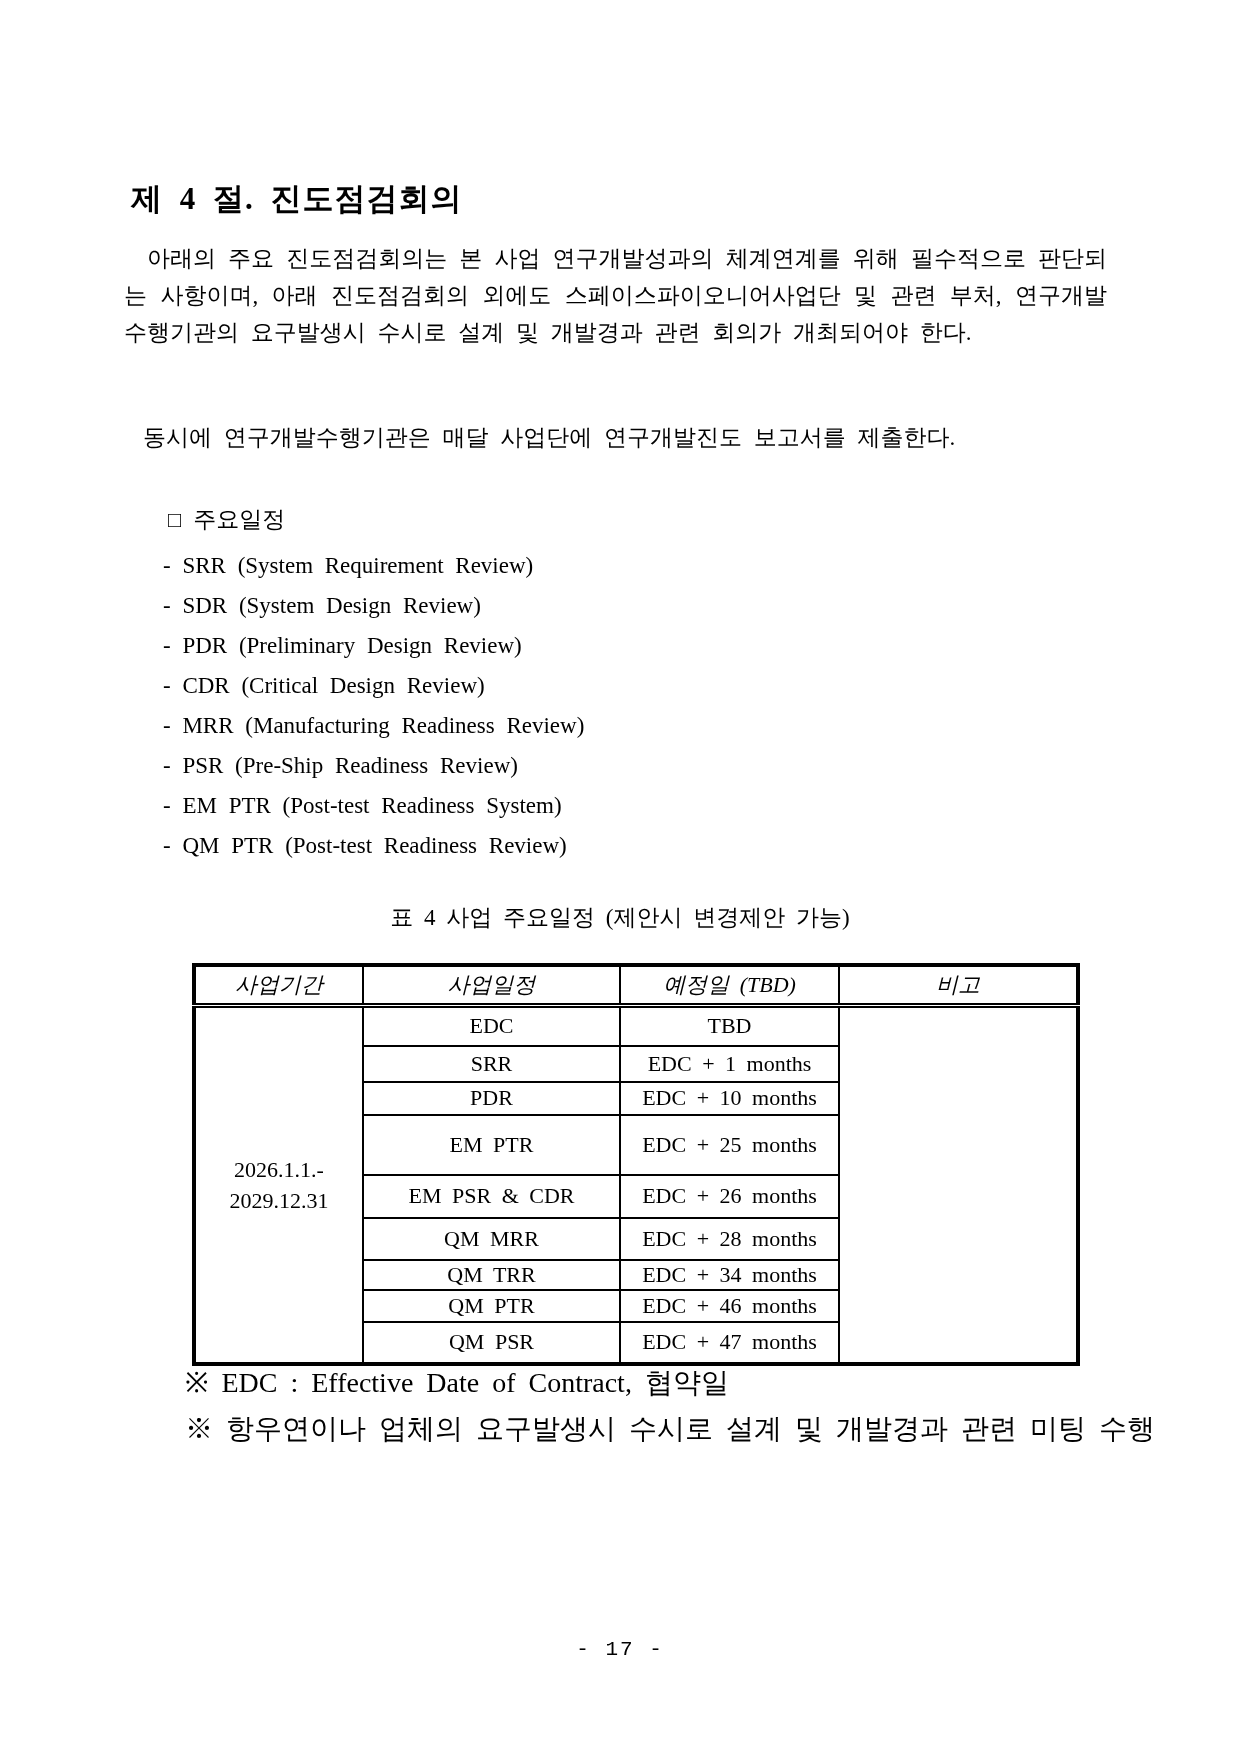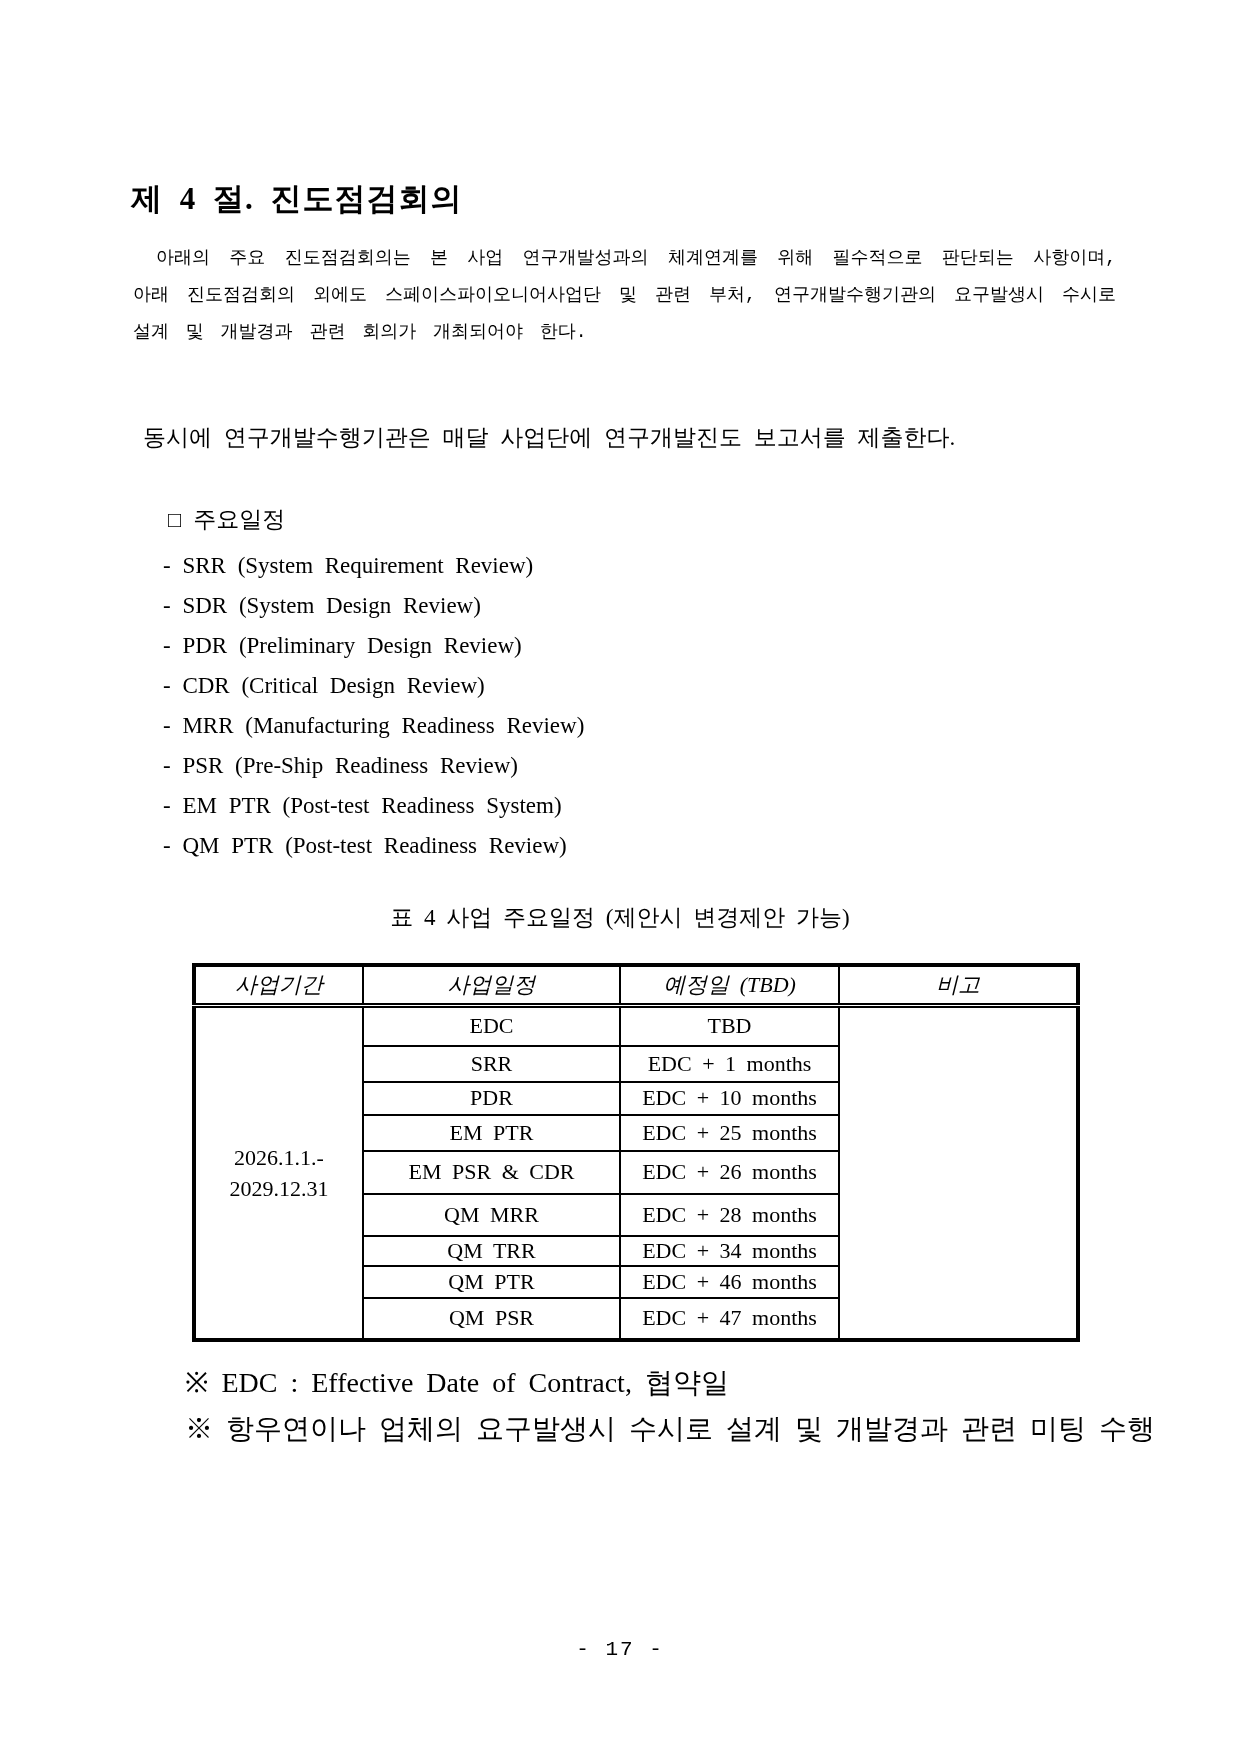--- a/index.html
+++ b/index.html
@@ -10,24 +10,24 @@
     position: relative; overflow: hidden;
   }
   .page { position: absolute; inset: 0; }
 
   .title {
     position: absolute; left: 131px; top: 178px;
     font-size: 31px; font-weight: bold; letter-spacing: 1px; word-spacing: 8px;
   }
 
   .para1 {
-    position: absolute; left: 133px; top: 240px; width: 983px;
-    font-size: 18px; line-height: 37px;
+    position: absolute; left: 124px; top: 240px; width: 983px;
+    font-size: 23px; line-height: 37px;
     text-align: justify; text-align-last: left;
-    text-indent: 23px; word-spacing: 6px; font-family: Liberation Mono, monospace;
+    text-indent: 23px; word-spacing: 6px;
   }
   .para2 {
     position: absolute; left: 130px; top: 424px; width: 983px;
     font-size: 23px; line-height: 28px;
     text-indent: 13px; word-spacing: 6px;
   }
 
   .schedule-heading {
     position: absolute; left: 168px; top: 504px;
     font-size: 23px; word-spacing: 5px;
@@ -123,21 +123,21 @@
       <td rowspan="9"></td>
     </tr>
     <tr style="height:36px">
       <td>SRR</td>
       <td>EDC + 1 months</td>
     </tr>
     <tr style="height:33px">
       <td>PDR</td>
       <td>EDC + 10 months</td>
     </tr>
-    <tr style="height:36px">
+    <tr style="height:60px">
       <td>EM PTR</td>
       <td>EDC + 25 months</td>
     </tr>
     <tr style="height:43px">
       <td>EM PSR &amp; CDR</td>
       <td>EDC + 26 months</td>
     </tr>
     <tr style="height:42px">
       <td>QM MRR</td>
       <td>EDC + 28 months</td>

